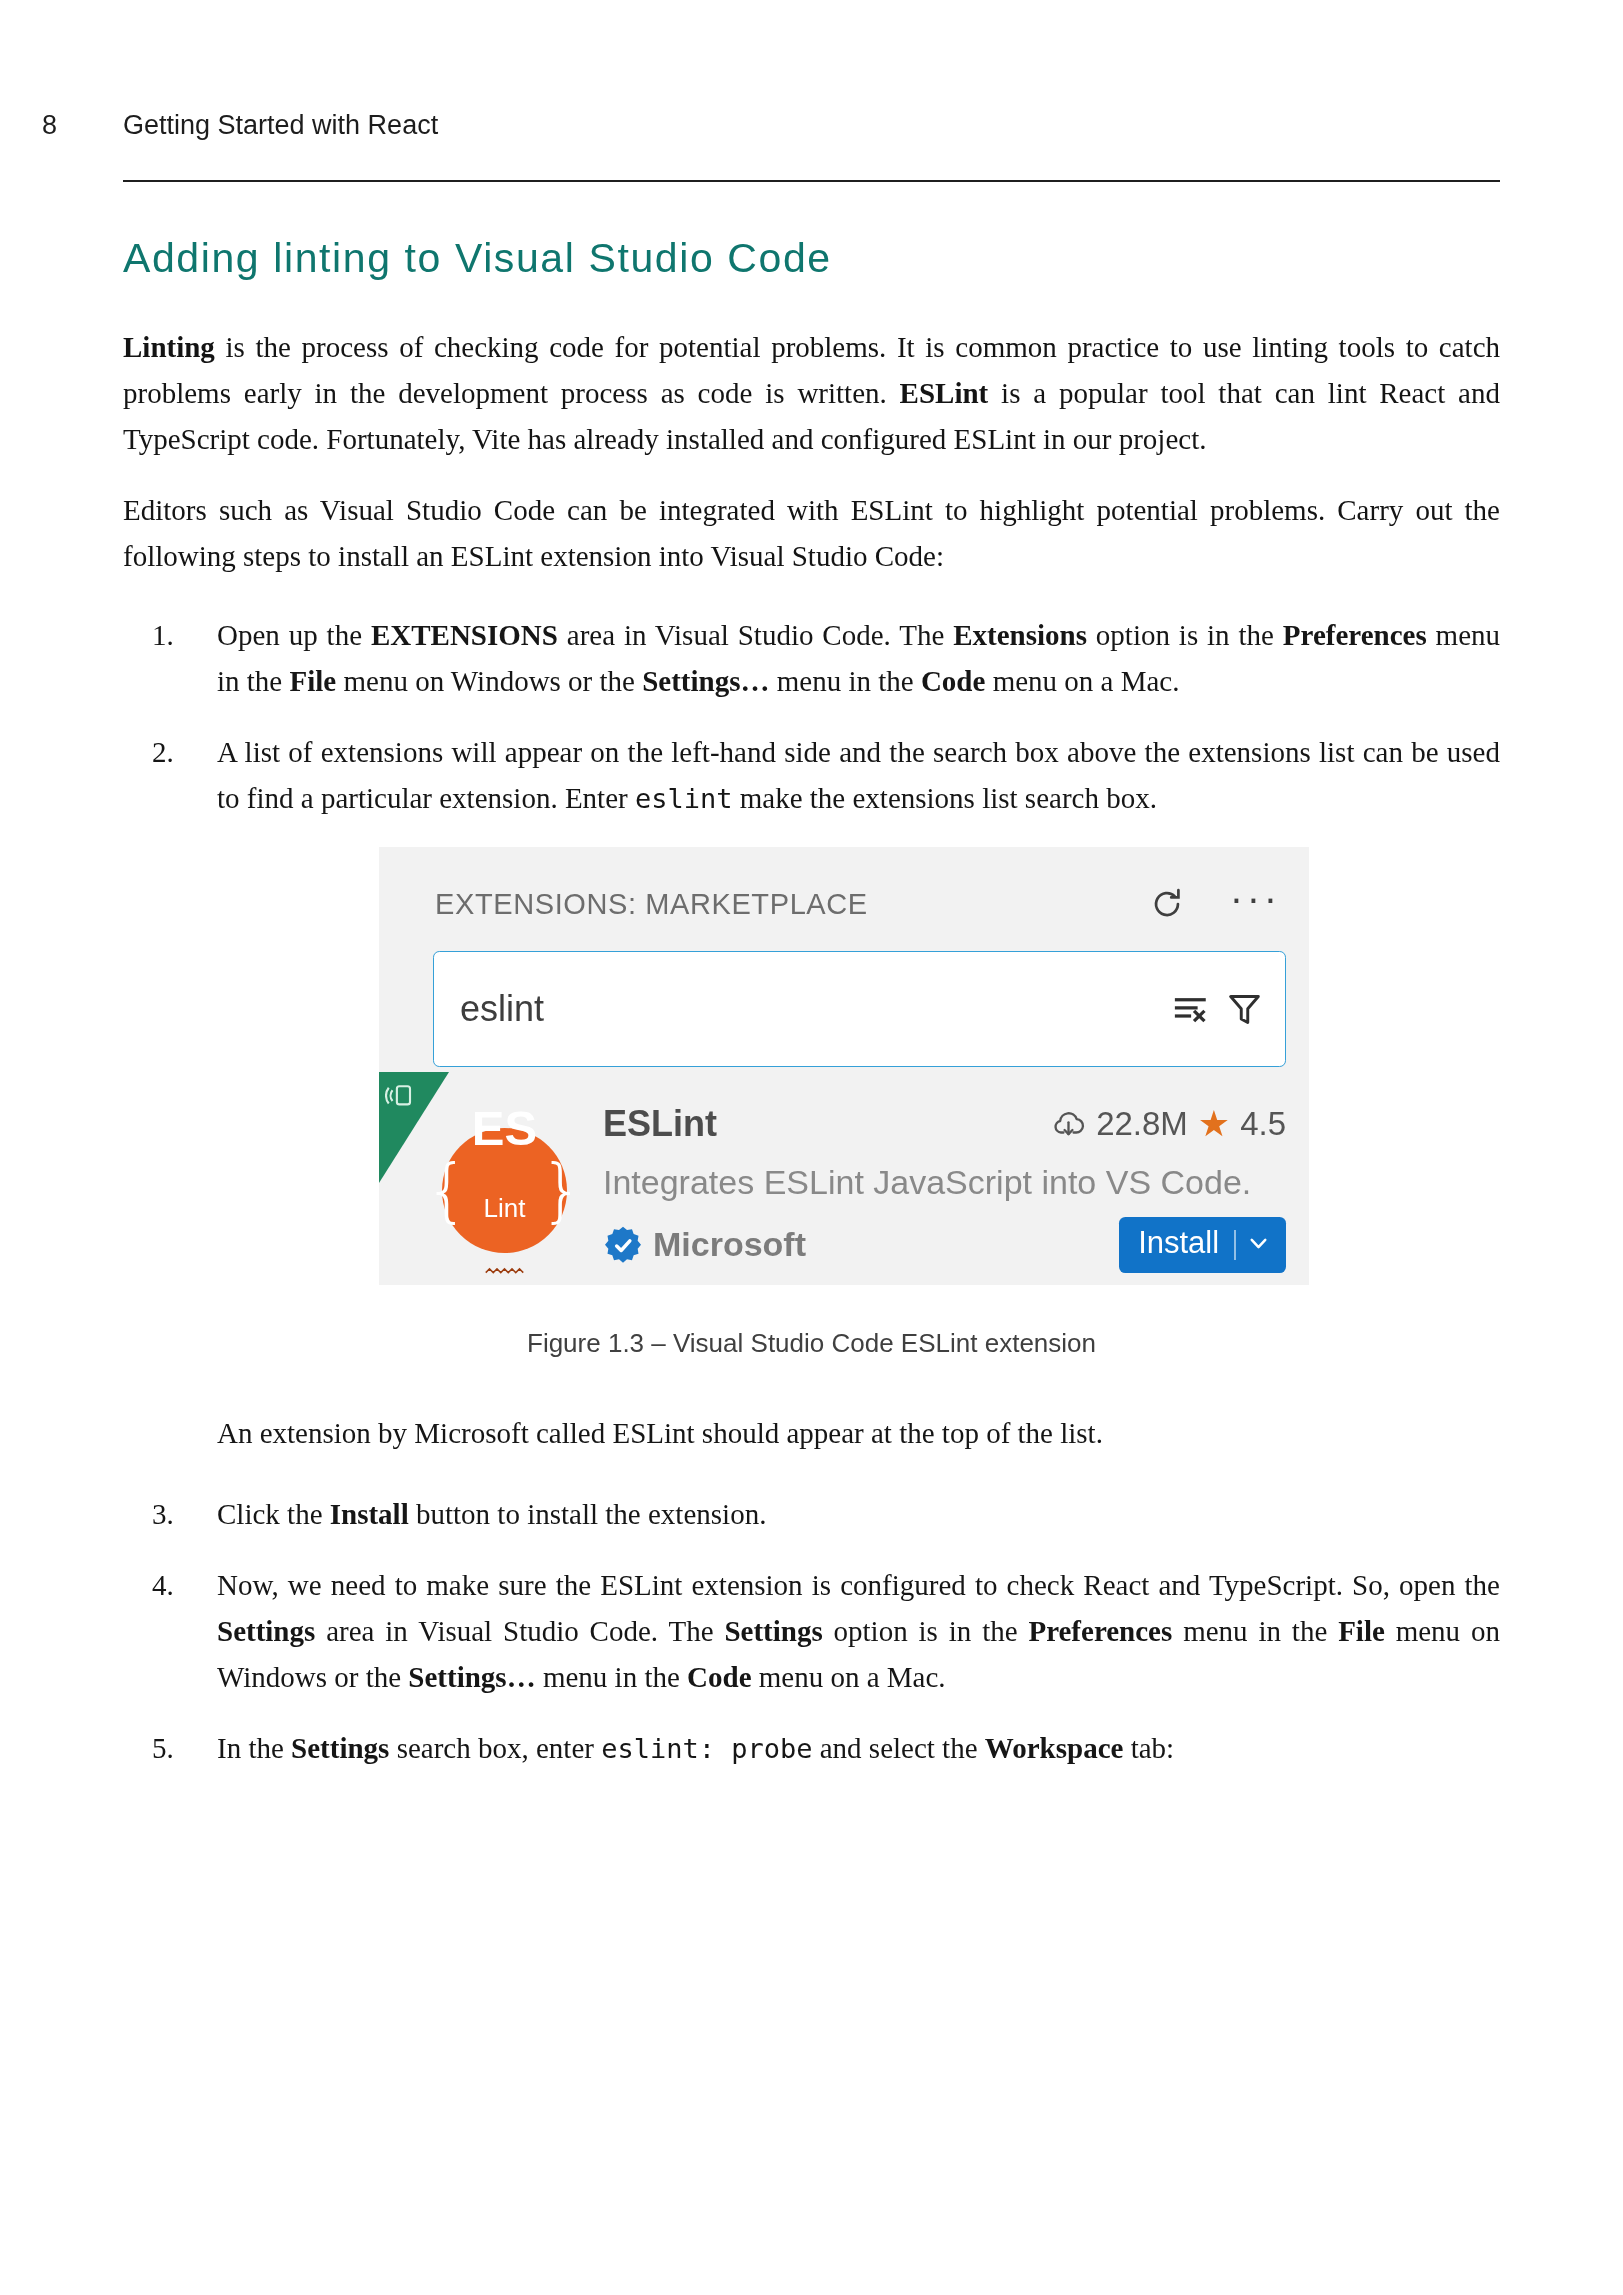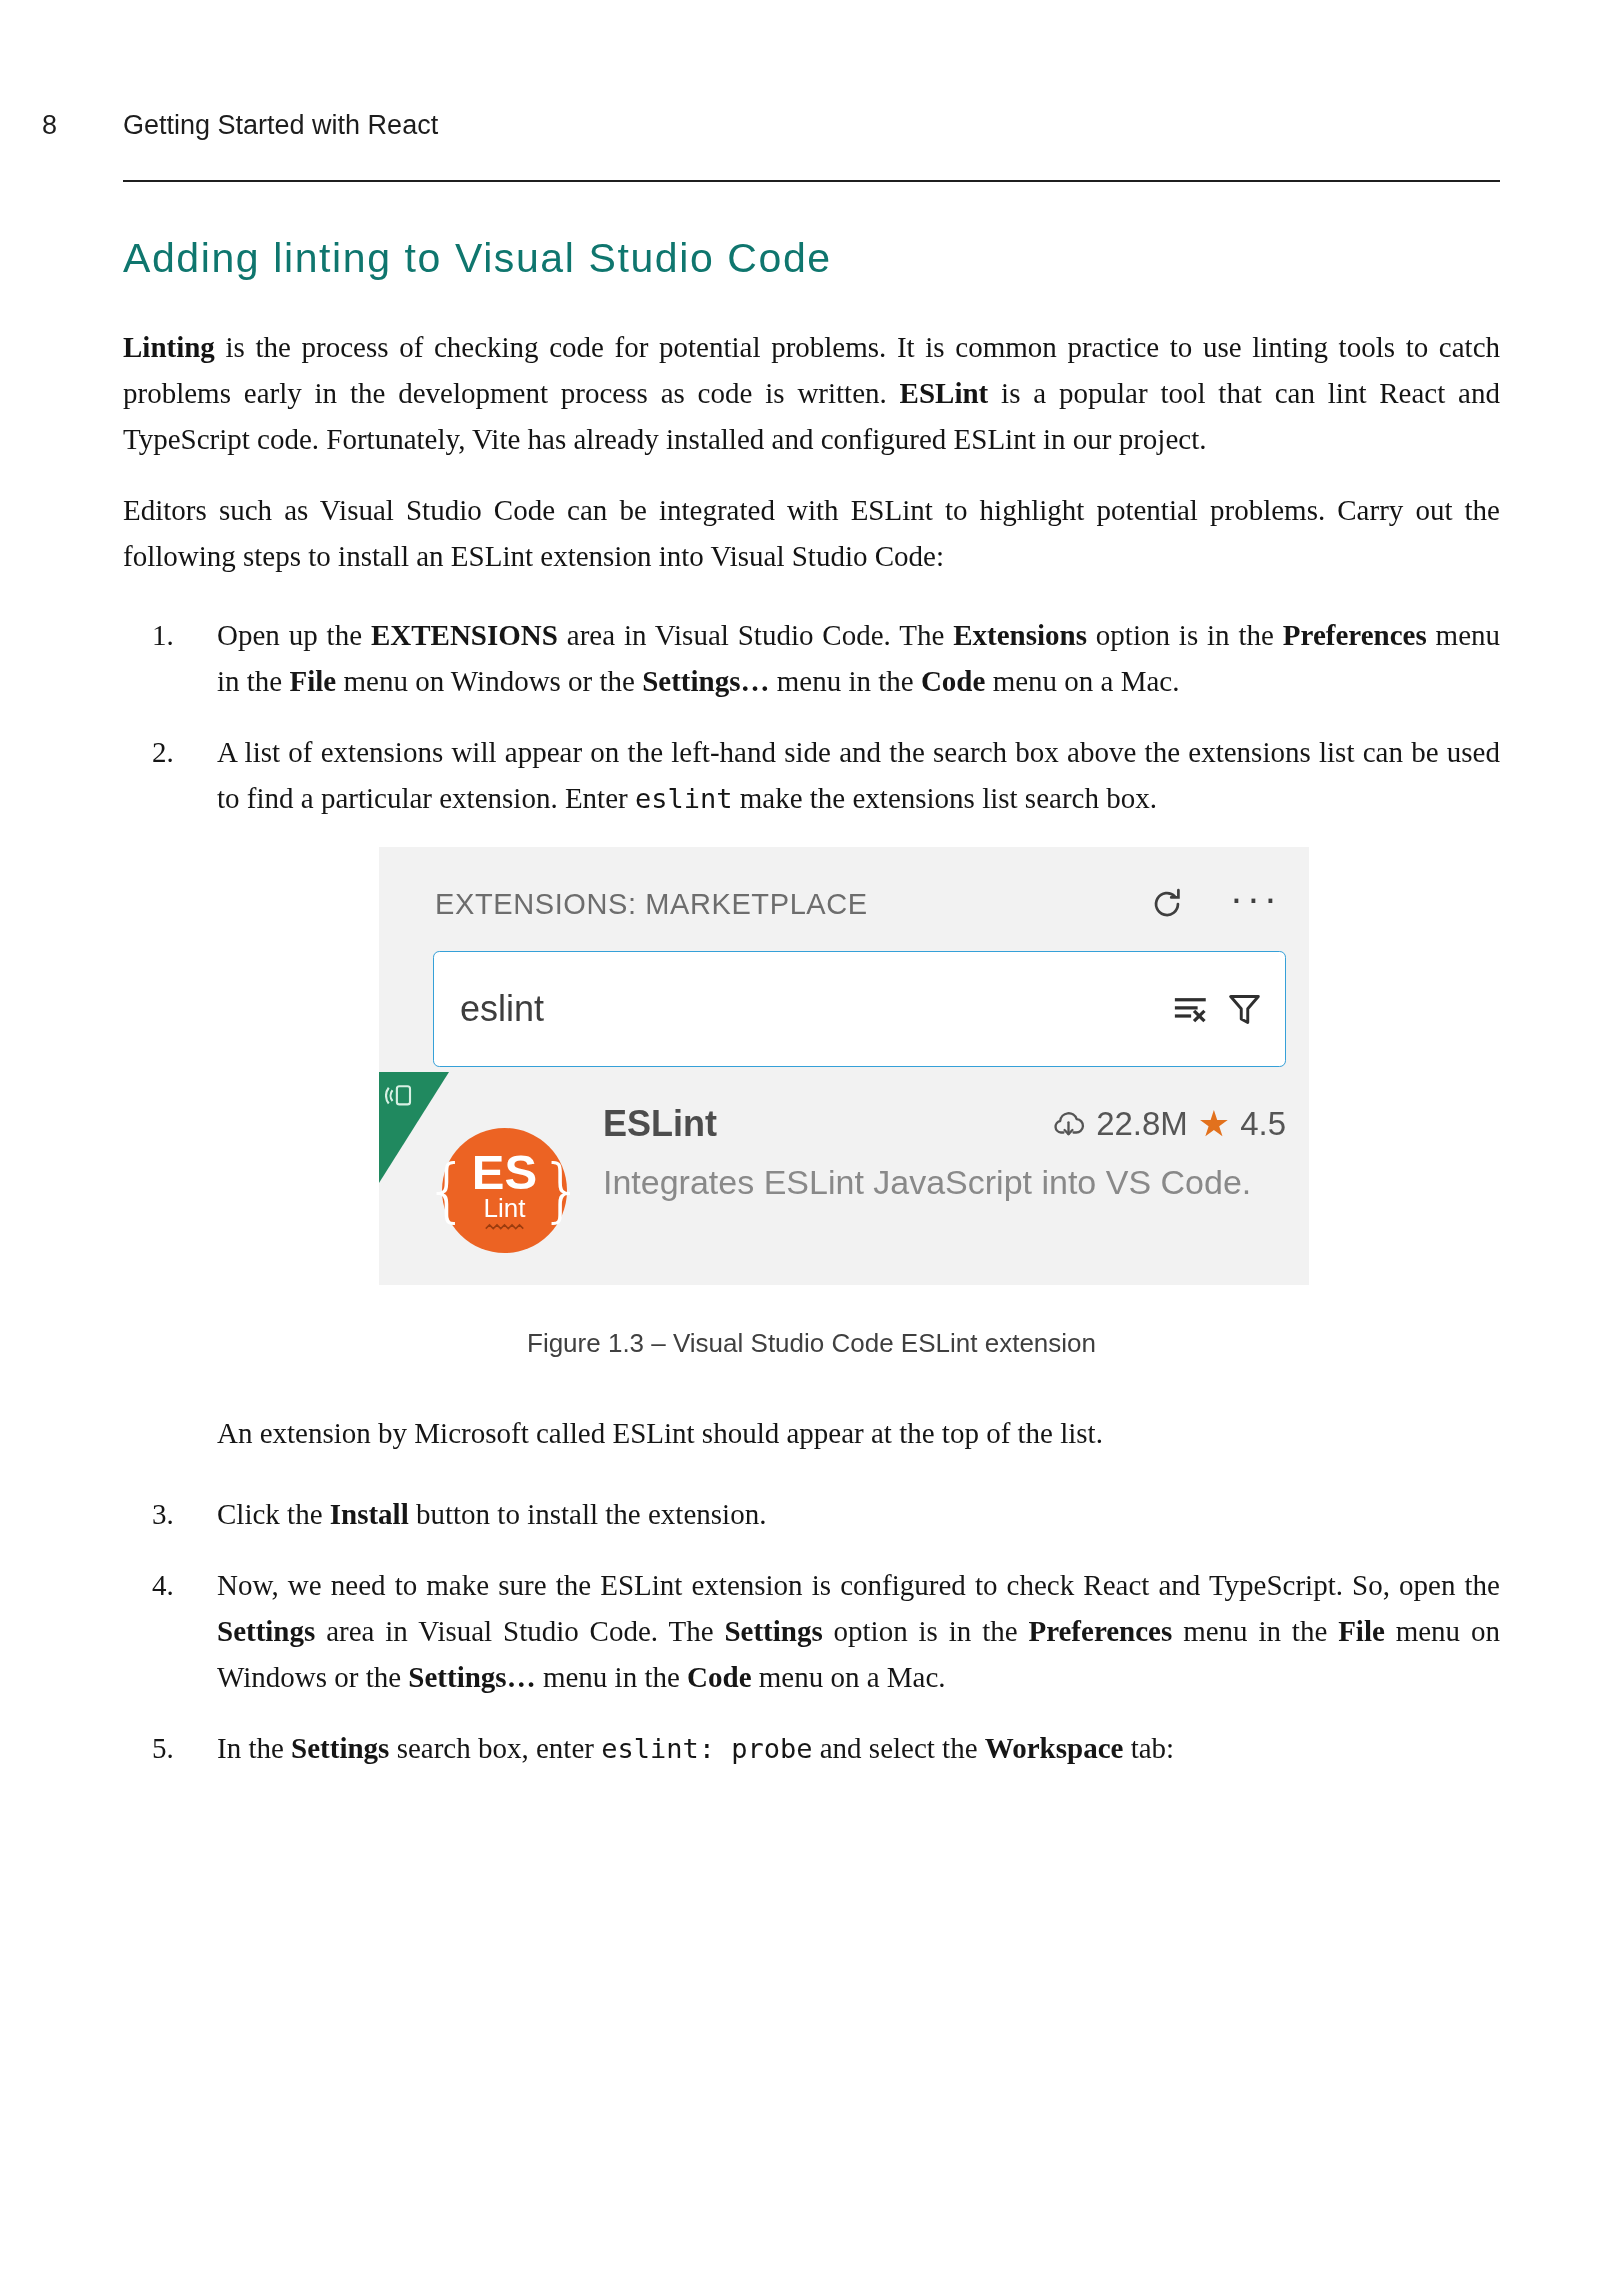--- a/index.html
+++ b/index.html
@@ -49,21 +49,21 @@
   .vs-search-icons{margin-left:auto;display:flex;align-items:center;gap:16.3px;}
 
   .ribbon{position:absolute;left:0;top:225px;width:70px;height:111px;background:var(--ribbon_green);
     clip-path:polygon(0 0,100% 0,0 100%);}
   .ribbon svg{position:absolute;left:6.3px;top:7.5px;}
 
   .vs-card{display:flex;align-items:flex-start;margin-top:36px;padding:0 23px 0 63px;}
   .ext-logo{flex:0 0 125px;width:125px;height:125px;margin-top:25px;border-radius:50%;
     background:var(--logo_orange);display:flex;align-items:center;justify-content:center;color:#fff;}
   .ext-logo .brace{font-family:"DejaVu Sans",sans-serif;font-size:70px;font-weight:300;line-height:63px;}
-  .logo-center{display:flex;flex-direction:column;align-items:center;margin:0 2.5px;}
+  .logo-center{display:flex;flex-direction:column;align-items:center;margin:0 2.5px;gap:44px;}
   .logo-es{font-size:49px;font-weight:bold;line-height:45px;}
   .logo-lint{font-size:26px;line-height:27.6px;}
   .ext-info{flex:1;padding-left:36px;}
   .ext-row1{display:flex;align-items:center;}
   .ext-name{font-size:36px;font-weight:bold;color:#4d4d4d;}
   .ext-stats{margin-left:auto;display:flex;align-items:center;gap:10px;}
   .stat-text{font-size:33px;color:#555;}
   .star{font-size:36px;color:var(--star_orange);line-height:36px;}
   .ext-desc{margin-top:17.5px;font-size:34px;color:#898989;}
   .ext-row3{display:flex;align-items:center;margin-top:15px;}
@@ -172,20 +172,34 @@
                 <polyline points="9.3 15.8 12 18.6 14.7 15.8"></polyline>
               </svg>
               <span class="stat-text">22.8M</span>
               <span class="star">★</span>
               <span class="stat-text">4.5</span>
             </span>
           </div>
 
           <div class="ext-desc">Integrates ESLint JavaScript into VS Code.</div>
 
+          <div class="ext-row3">
+            <svg width="40" height="40" viewBox="0 0 24 24">
+              <path fill="#1e78c8" d="M12 1l2.4 2 3-.5 1 2.9 2.9 1-.5 3 2 2.4-2 2.4.5 3-2.9 1-1 2.9-3-.5-2.4 2-2.4-2-3 .5-1-2.9-2.9-1 .5-3-2-2.4 2-2.4-.5-3 2.9-1 1-2.9 3 .5z"></path>
+              <path fill="none" stroke="#fff" stroke-width="2.1" stroke-linecap="round" stroke-linejoin="round" d="M8.2 12.6l2.7 2.7 5.2-5.8"></path>
+            </svg>
+            <span class="publisher">Microsoft</span>
+            <span class="install-btn">
+              <span class="install-label">Install</span>
+              <span class="install-divider"></span>
+              <svg width="25" height="25" viewBox="0 0 24 24" fill="none" stroke="#fff" stroke-width="2.4" stroke-linecap="round" stroke-linejoin="round">
+                <polyline points="5.5 8.5 12 15.5 18.5 8.5"></polyline>
+              </svg>
+            </span>
+          </div>
         </div>
       </div>
     </div>
 
     <div class="figure-caption">Figure 1.3 – Visual Studio Code ESLint extension</div>
   </div>
 
   <p class="after-figure"><span>An extension by Microsoft called ESLint should appear at the top of the list.</span></p>
 
   <div class="steps part2">

